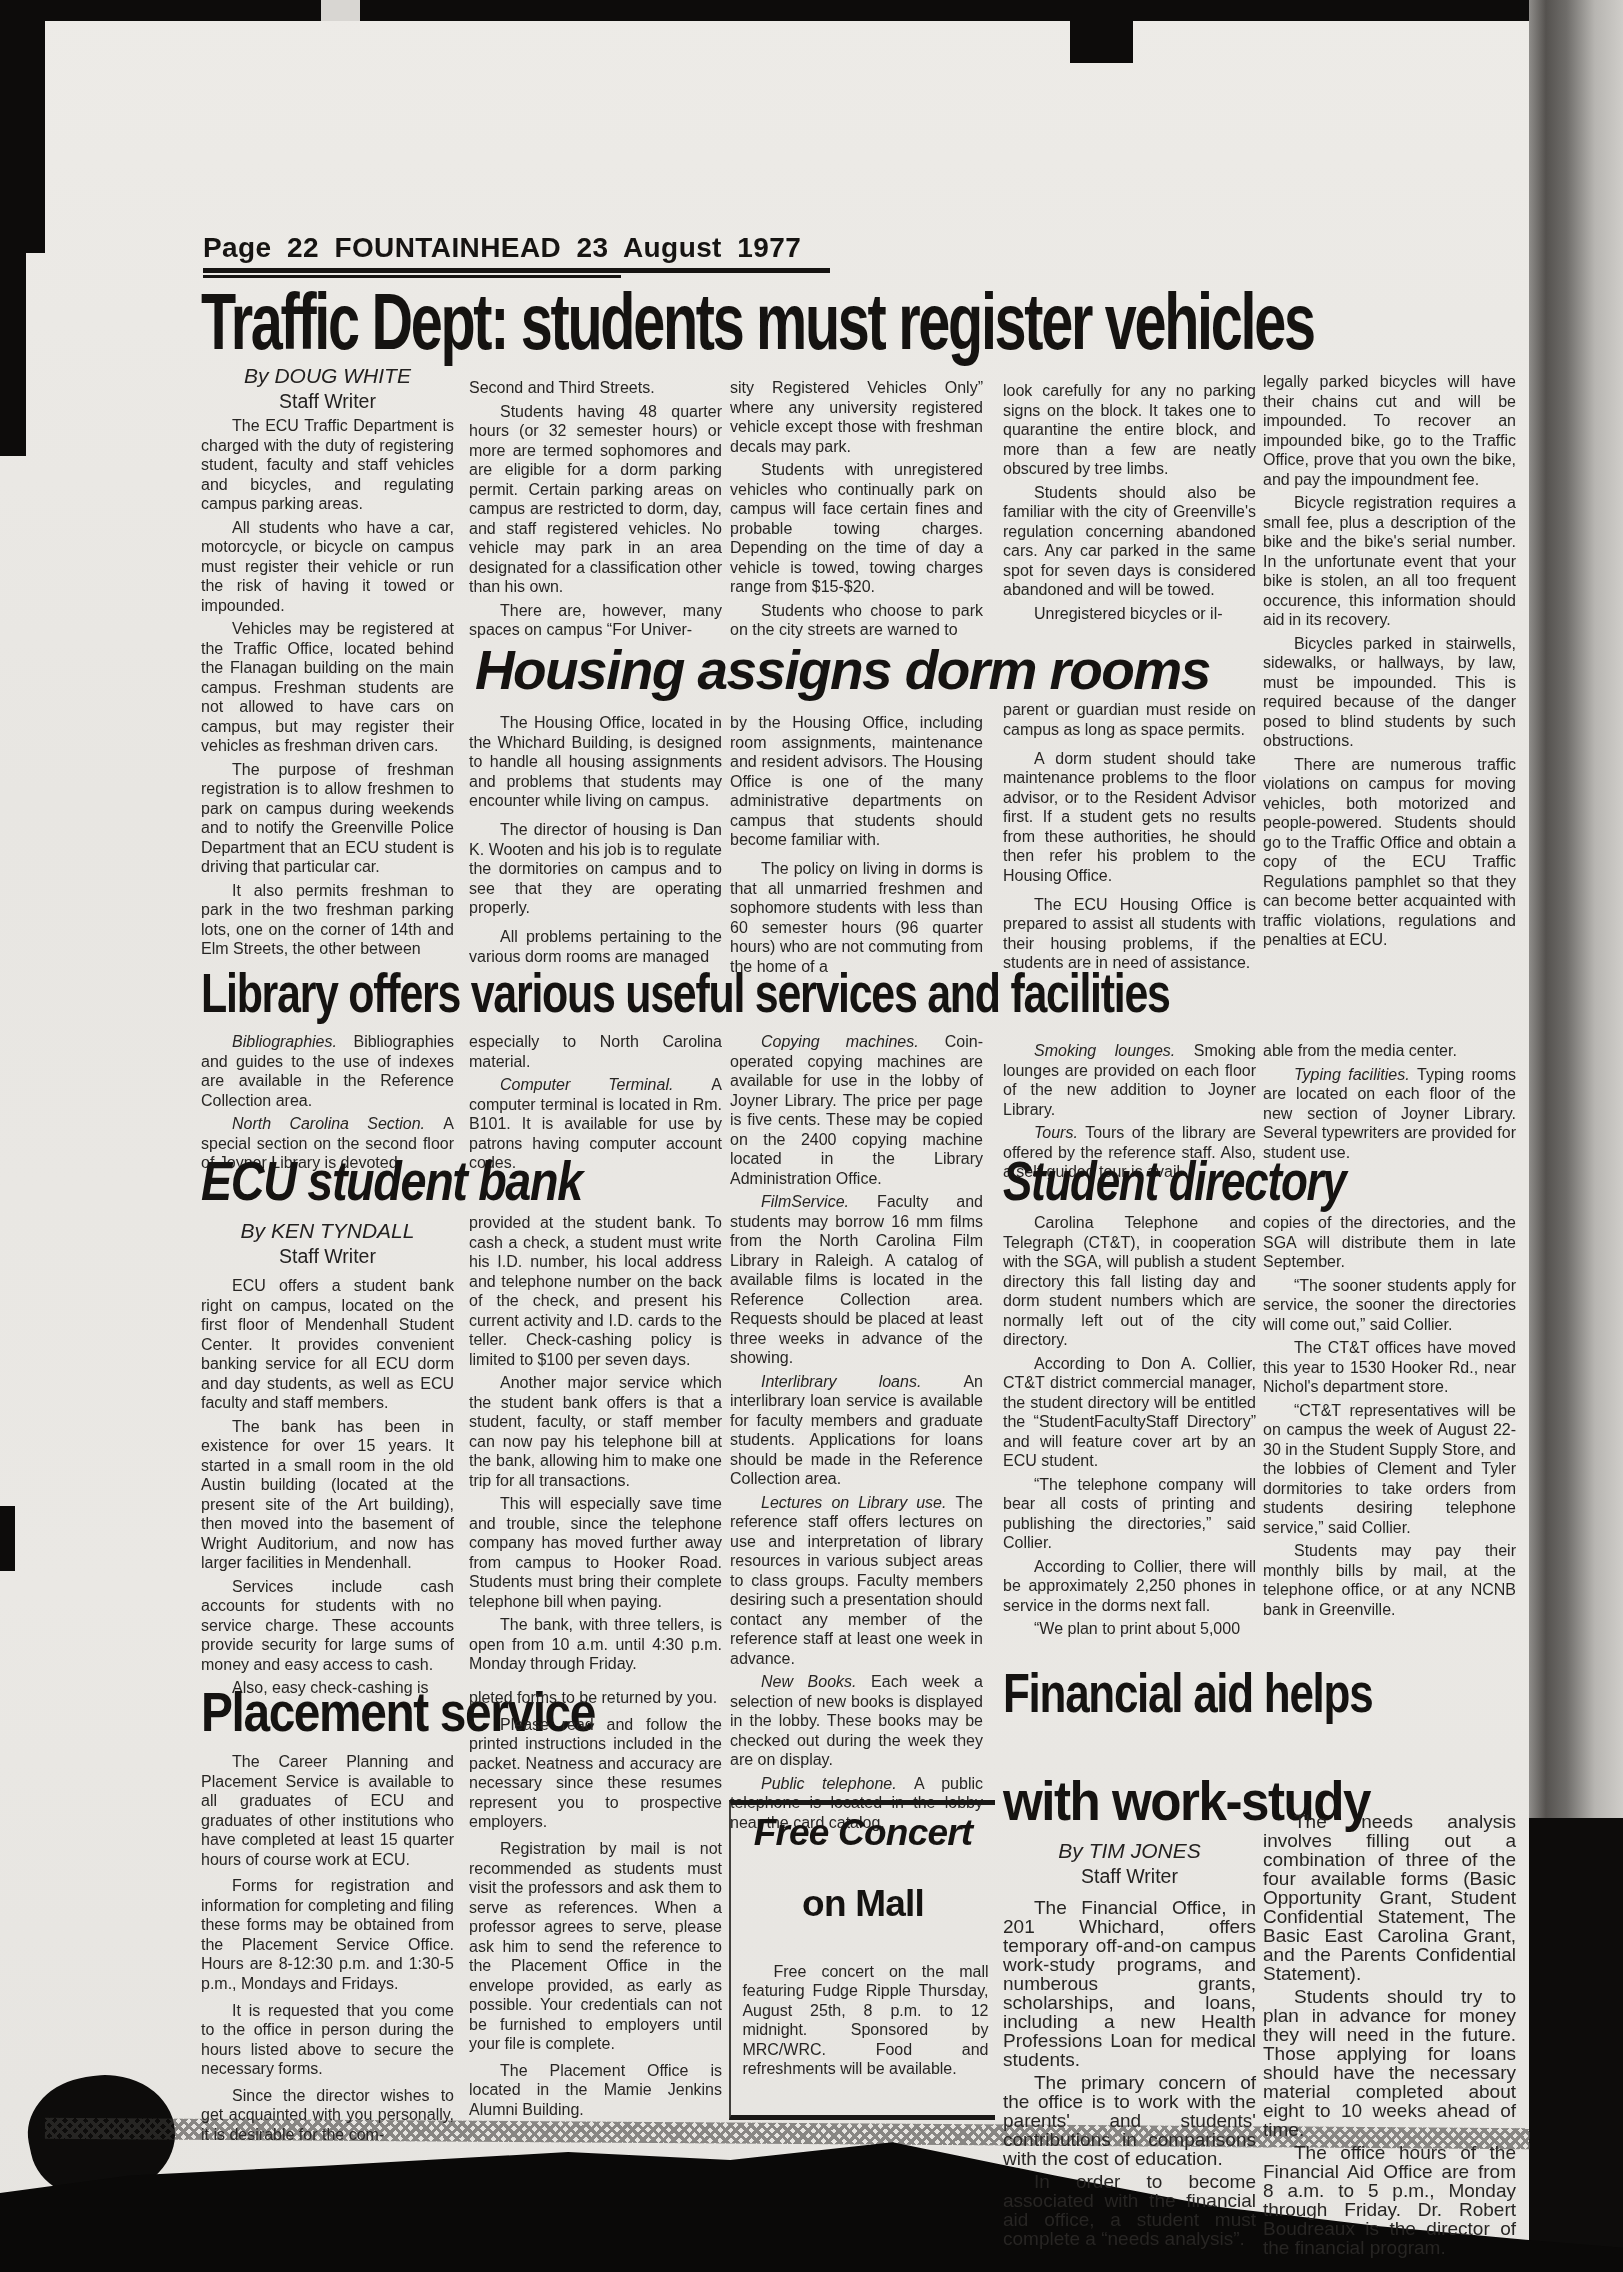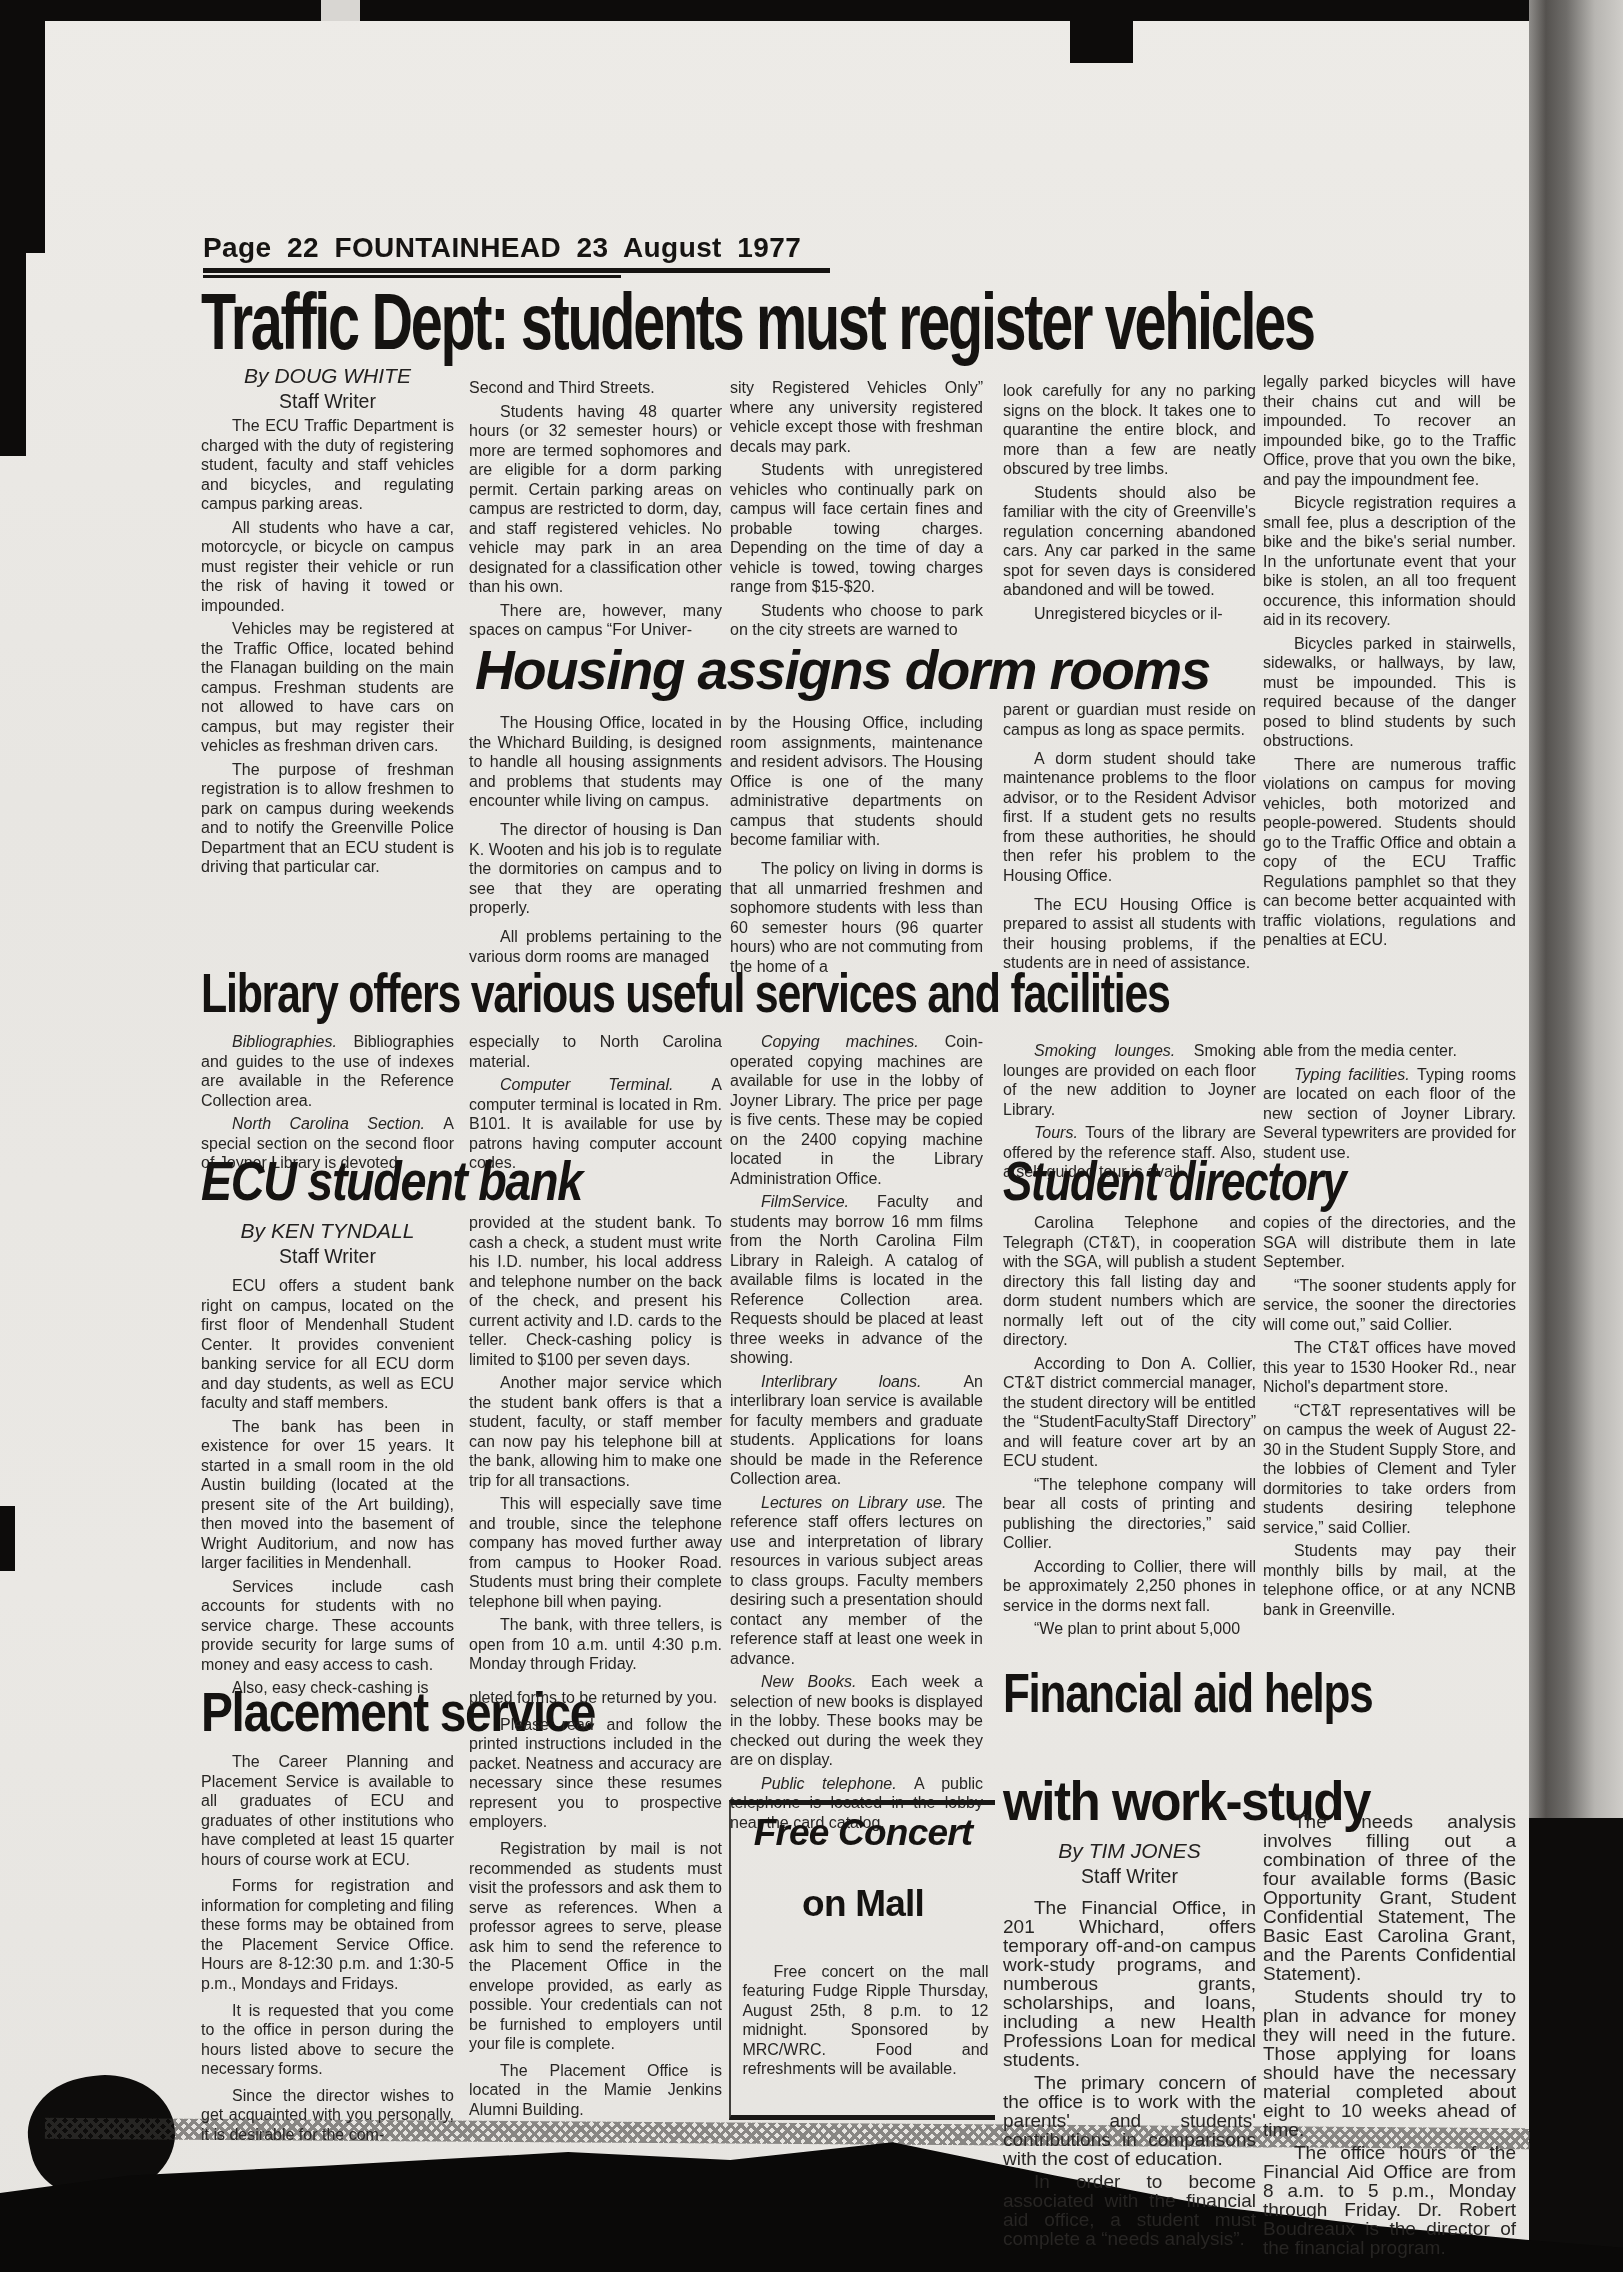--- a/index.html
+++ b/index.html
@@ -77,20 +77,21 @@
     <div class="head h-traffic">Traffic Dept: students must register vehicles</div>
     <div class="byline" style="left:201px;top:364px;">
       <span class="by">By DOUG WHITE</span>
       <span class="role">Staff Writer</span>
     </div>
     <div class="col" style="left:201px;top:416px;">
         <p class="para">The ECU Traffic Department is charged with the duty of registering student, faculty and staff vehicles and bicycles, and regulating campus parking areas.</p>
         <p class="para">All students who have a car, motorcycle, or bicycle on campus must register their vehicle or run the risk of having it towed or impounded.</p>
         <p class="para">Vehicles may be registered at the Traffic Office, located behind the Flanagan building on the main campus. Freshman students are not allowed to have cars on campus, but may register their vehicles as freshman driven cars.</p>
         <p class="para">The purpose of freshman registration is to allow freshmen to park on campus during weekends and to notify the Greenville Police Department that an ECU student is driving that particular car.</p>
+        <p class="para">It also permits freshman to park in the two freshman parking lots, one on the corner of 14th and Elm Streets, the other between</p>
       </div>
     <div class="col" style="left:469px;top:378px;">
         <p class="para noindent">Second and Third Streets.</p>
         <p class="para">Students having 48 quarter hours (or 32 semester hours) or more are termed sophomores and are eligible for a dorm parking permit. Certain parking areas on campus are restricted to dorm, day, and staff registered vehicles. No vehicle may park in an area designated for a classification other than his own.</p>
         <p class="para">There are, however, many spaces on campus “For Univer-</p>
       </div>
     <div class="col" style="left:730px;top:378px;">
         <p class="para noindent">sity Registered Vehicles Only” where any university registered vehicle except those with freshman decals may park.</p>
         <p class="para">Students with unregistered vehicles who continually park on campus will face certain fines and probable towing charges. Depending on the time of day a vehicle is towed, towing charges range from $15-$20.</p>
         <p class="para">Students who choose to park on the city streets are warned to</p>

